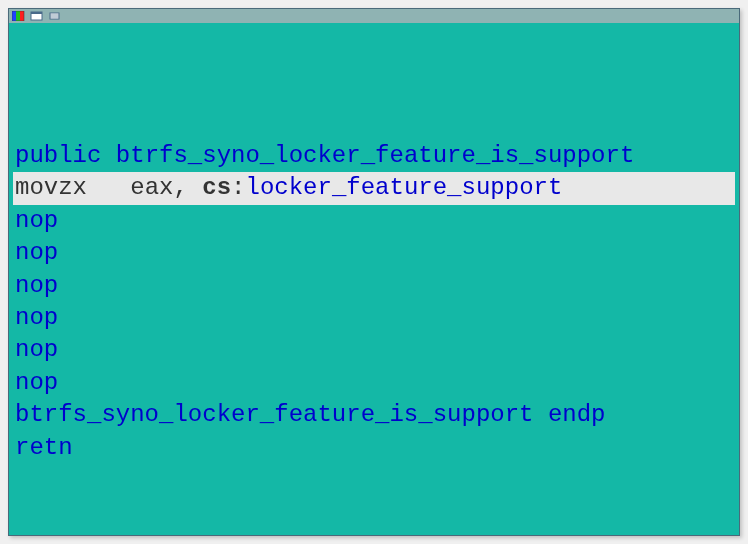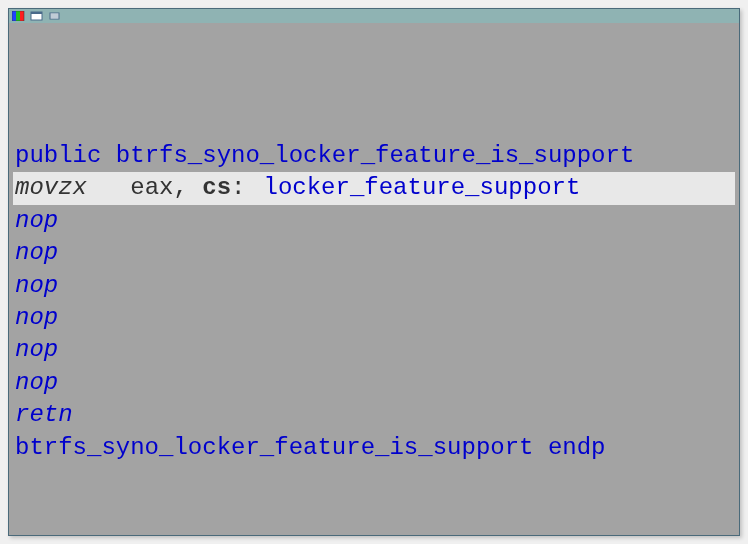--- a/index.html
+++ b/index.html
@@ -8,21 +8,21 @@
       box-sizing: border-box;
     }
     body {
       background: #f0f0f0;
       padding: 8px;
       font-family: Consolas, 'Courier New', monospace;
     }
     .window {
       width: 732px;
       height: 528px;
-      background: #a3a3a3;
+      background: #14b8a6;
       border: 1px solid #4a6a7a;
       box-shadow: 2px 2px 4px rgba(0,0,0,0.2);
       position: relative;
     }
     .titlebar {
       background: #8fb3b3;
       height: 14px;
       display: flex;
       align-items: center;
       padding: 0 2px;
@@ -52,32 +52,30 @@
       background: #e8e8e8;
     }
     .kw {
       color: #0000cd;
     }
     .ident {
       color: #0000cd;
     }
     .mnem {
       color: #0000cd;
-      font-style: italic;
     }
     .reg {
       color: #0000cd;
     }
     .seg {
       color: #0000cd;
       font-weight: bold;
     }
     .sym {
       color: #0000cd;
-      margin-left: 18px;
     }
     .plain {
       color: #333333;
     }
   </style>
 </head>
 <body>
 
 <div class="window">
   <div class="titlebar">
@@ -110,17 +108,17 @@
 
 
     <div class="code-line highlighted"><span class="mnem plain" style="color:#333">movzx</span><span class="plain">&nbsp;&nbsp;&nbsp;</span><span class="reg plain" style="color:#333">eax</span><span class="plain">, </span><span class="seg plain" style="color:#333">cs</span><span class="plain">:</span><span class="sym">locker_feature_support</span></div>
 
     <div class="code-line"><span class="mnem">nop</span></div>
     <div class="code-line"><span class="mnem">nop</span></div>
     <div class="code-line"><span class="mnem">nop</span></div>
     <div class="code-line"><span class="mnem">nop</span></div>
     <div class="code-line"><span class="mnem">nop</span></div>
     <div class="code-line"><span class="mnem">nop</span></div>
+    <div class="code-line"><span class="ident">btrfs_syno_locker_feature_is_support</span><span class="plain"> </span><span class="kw">endp</span></div>
+
     <div class="code-line"><span class="mnem">retn</span></div>
-
-    <div class="code-line"><span class="ident">btrfs_syno_locker_feature_is_support</span><span class="plain"> </span><span class="kw">endp</span></div>
   </div>
 </div>
 
 </body></html>

